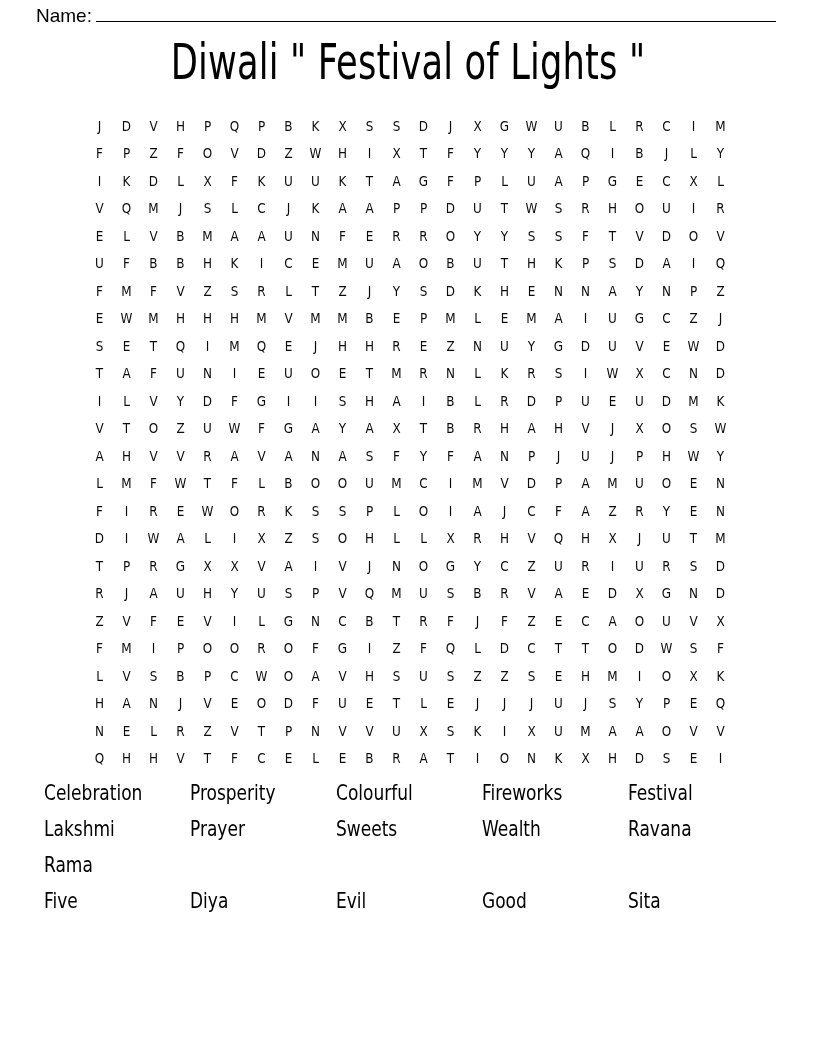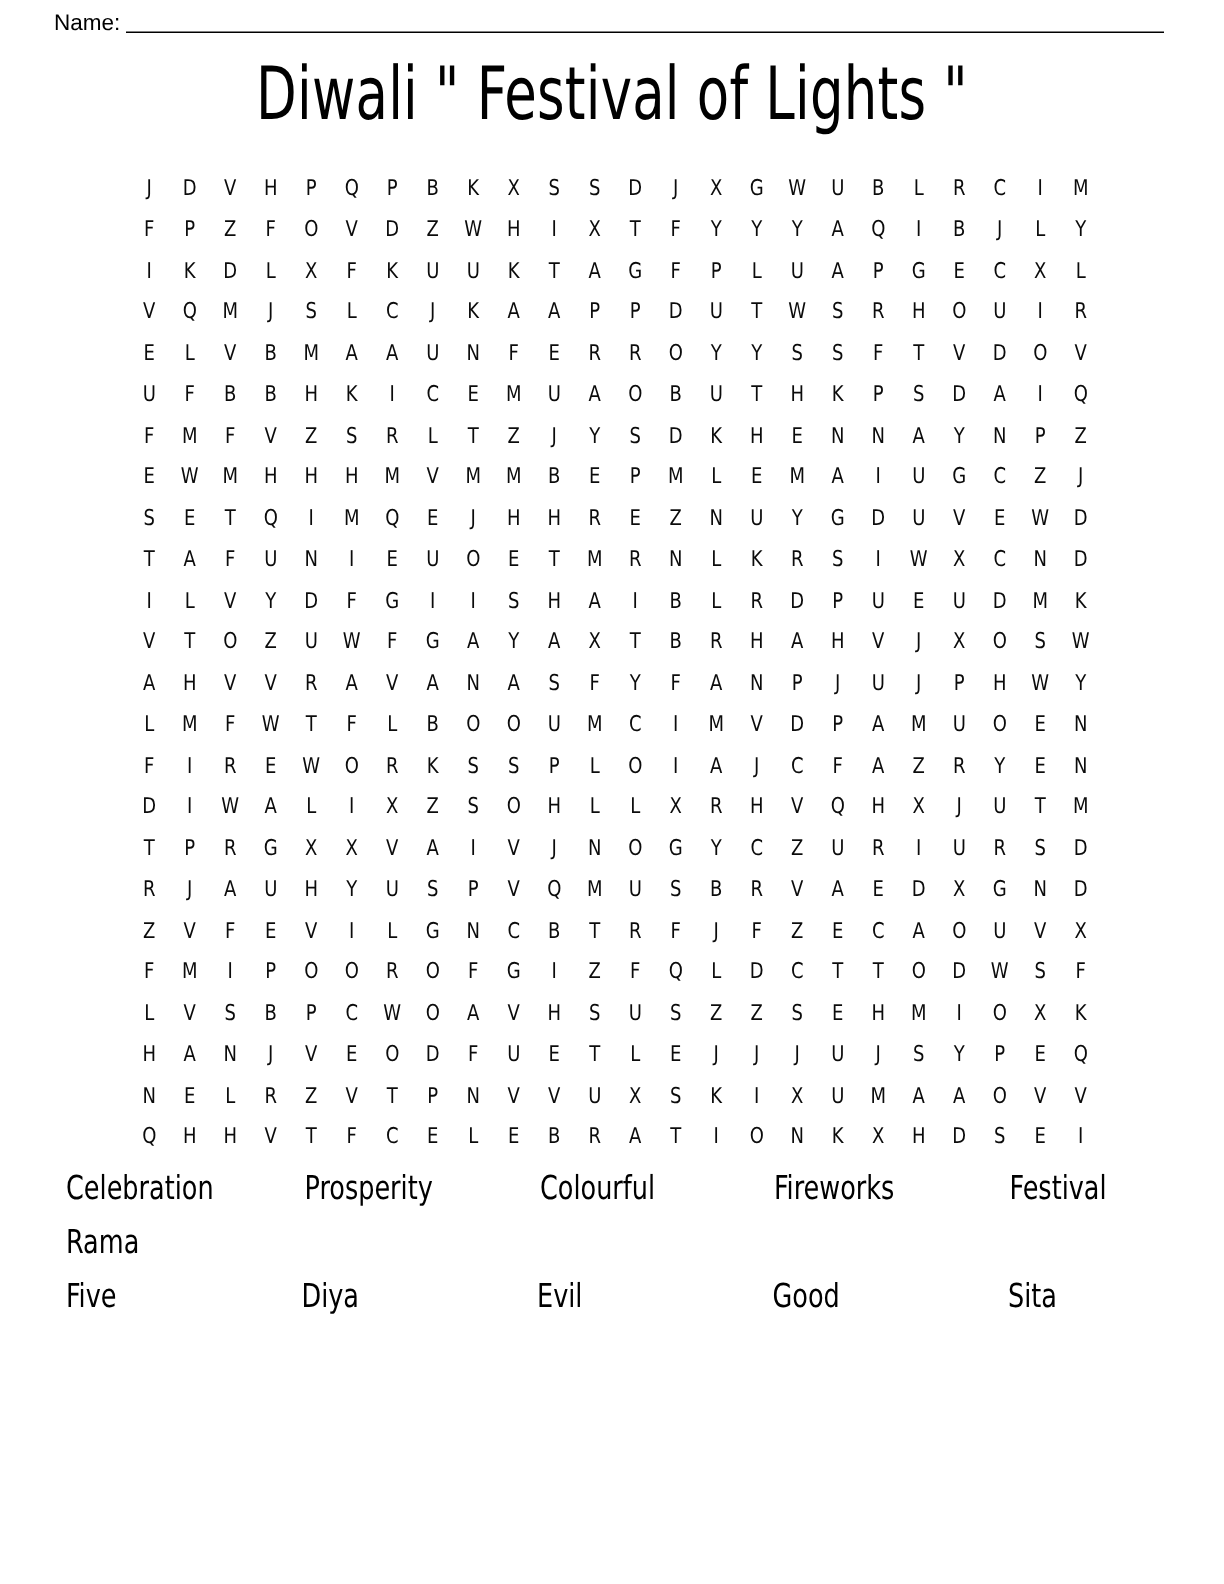--- a/index.html
+++ b/index.html
@@ -30,21 +30,21 @@
     position: absolute;
     left: 36px;
     top: 2px;
     width: 740px;
     height: 22px;
     display: flex;
     align-items: flex-end;
   }
   .name-label {
     font-family: "Liberation Sans", sans-serif;
-    font-size: 15px;
+    font-size: 19px;
     line-height: 17px;
     color: #000;
     white-space: pre;
   }
   .name-line {
     flex: 1;
     height: 1px;
     background: #000;
     margin-left: 4px;
     margin-bottom: 2px;
@@ -94,21 +94,20 @@
   .wordlist {
     position: absolute;
     left: 44px;
     top: 778px;
     width: 740px;
   }
   .word-row {
     display: flex;
     height: 36px;
     align-items: flex-start;
-    gap: 45px;
   }
   .word-cell {
     font-family: "DejaVu Sans Condensed", "Liberation Sans Narrow", "Liberation Sans", sans-serif;
     font-size: 22px;
     line-height: 30px;
     color: #000;
     transform: scaleX(0.86);
     transform-origin: left top;
     white-space: pre;
   }
@@ -759,20 +758,27 @@
 
   <div class="wordlist">
       <div class="word-row">
         <span class="word-cell c0">Celebration</span>
         <span class="word-cell c1">Prosperity</span>
         <span class="word-cell c2">Colourful</span>
         <span class="word-cell c3">Fireworks</span>
         <span class="word-cell c4">Festival</span>
       </div>
       <div class="word-row">
+        <span class="word-cell c0">Lakshmi</span>
+        <span class="word-cell c1">Prayer</span>
+        <span class="word-cell c2">Sweets</span>
+        <span class="word-cell c3">Wealth</span>
+        <span class="word-cell c4">Ravana</span>
+      </div>
+      <div class="word-row">
         <span class="word-cell c0">Rama</span>
         <span class="word-cell c1"></span>
         <span class="word-cell c2"></span>
         <span class="word-cell c3"></span>
         <span class="word-cell c4"></span>
       </div>
       <div class="word-row">
         <span class="word-cell c0">Five</span>
         <span class="word-cell c1">Diya</span>
         <span class="word-cell c2">Evil</span>

